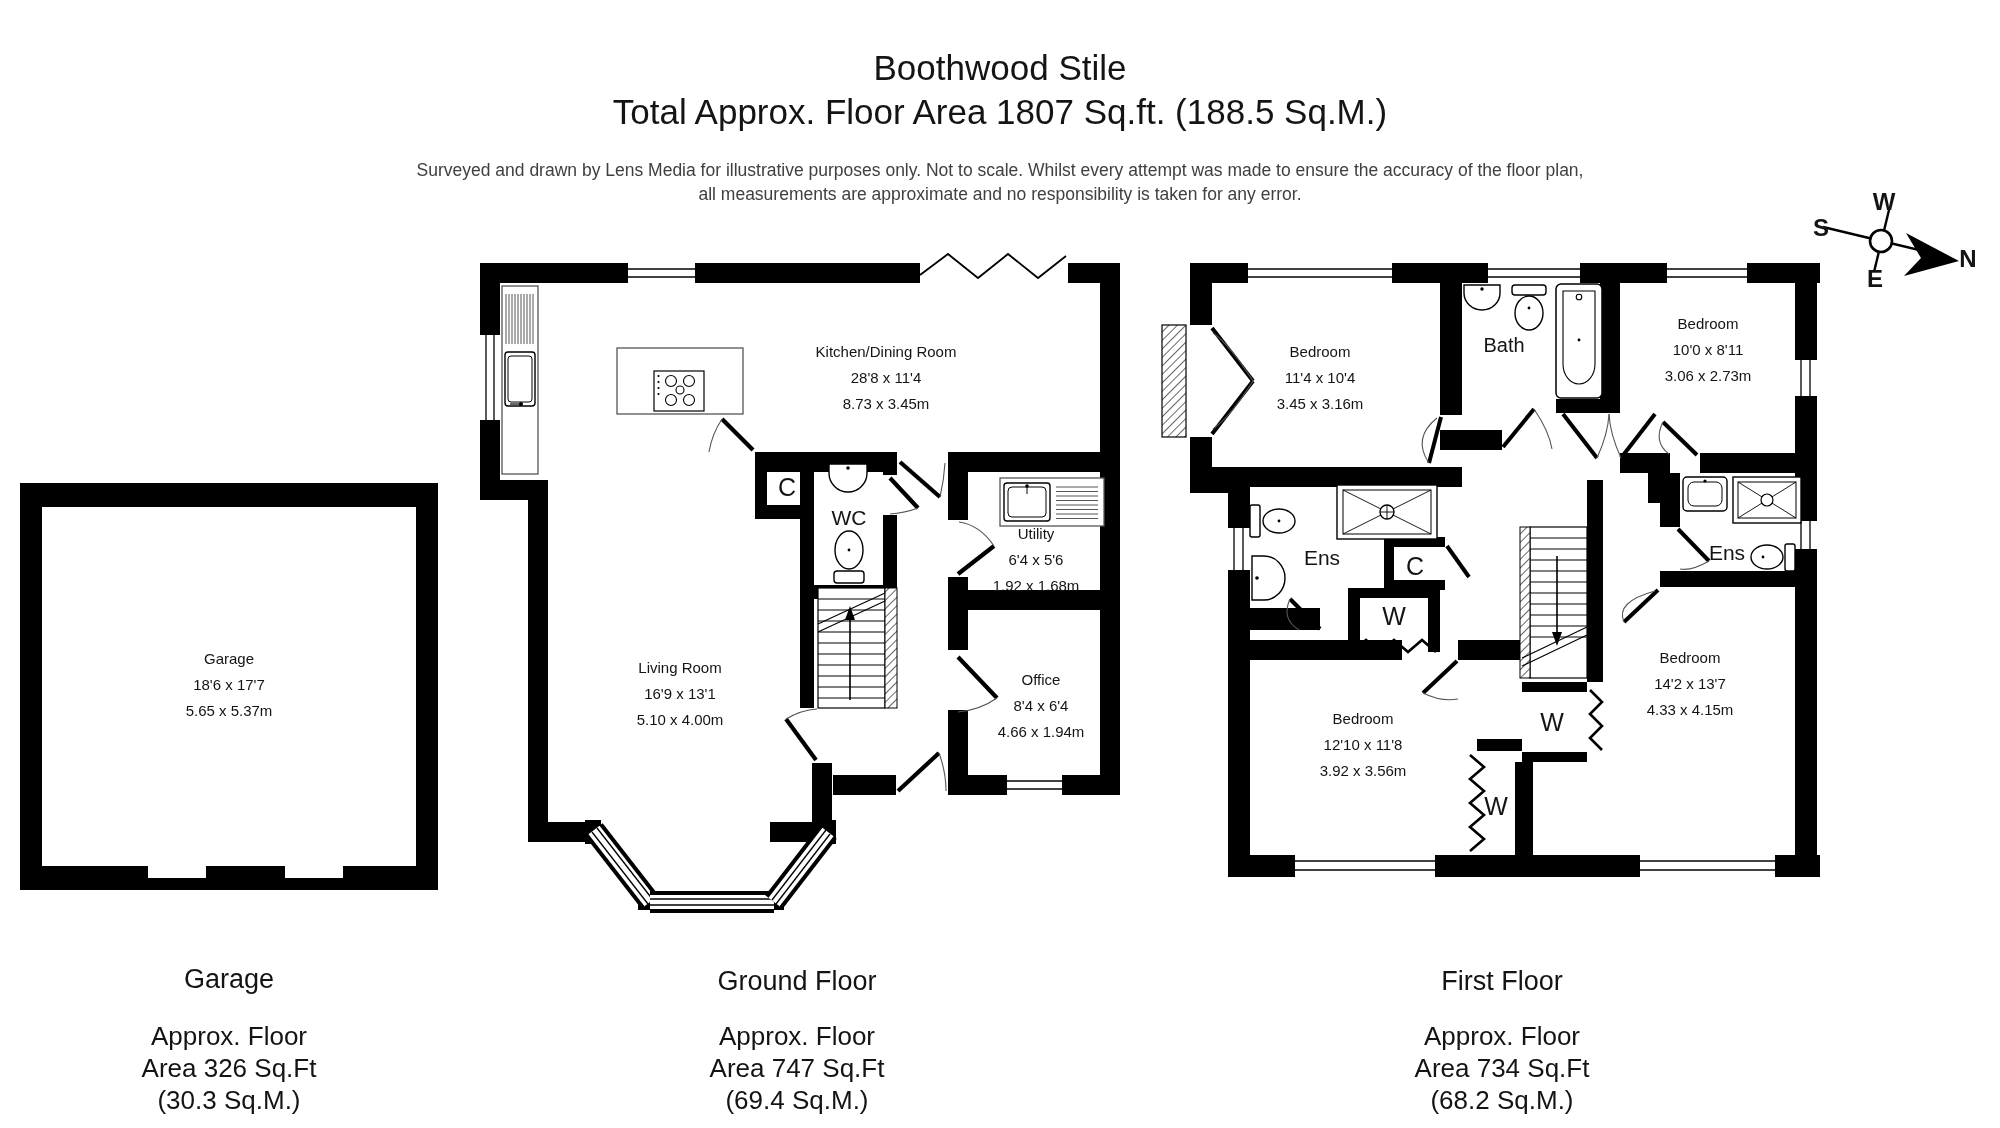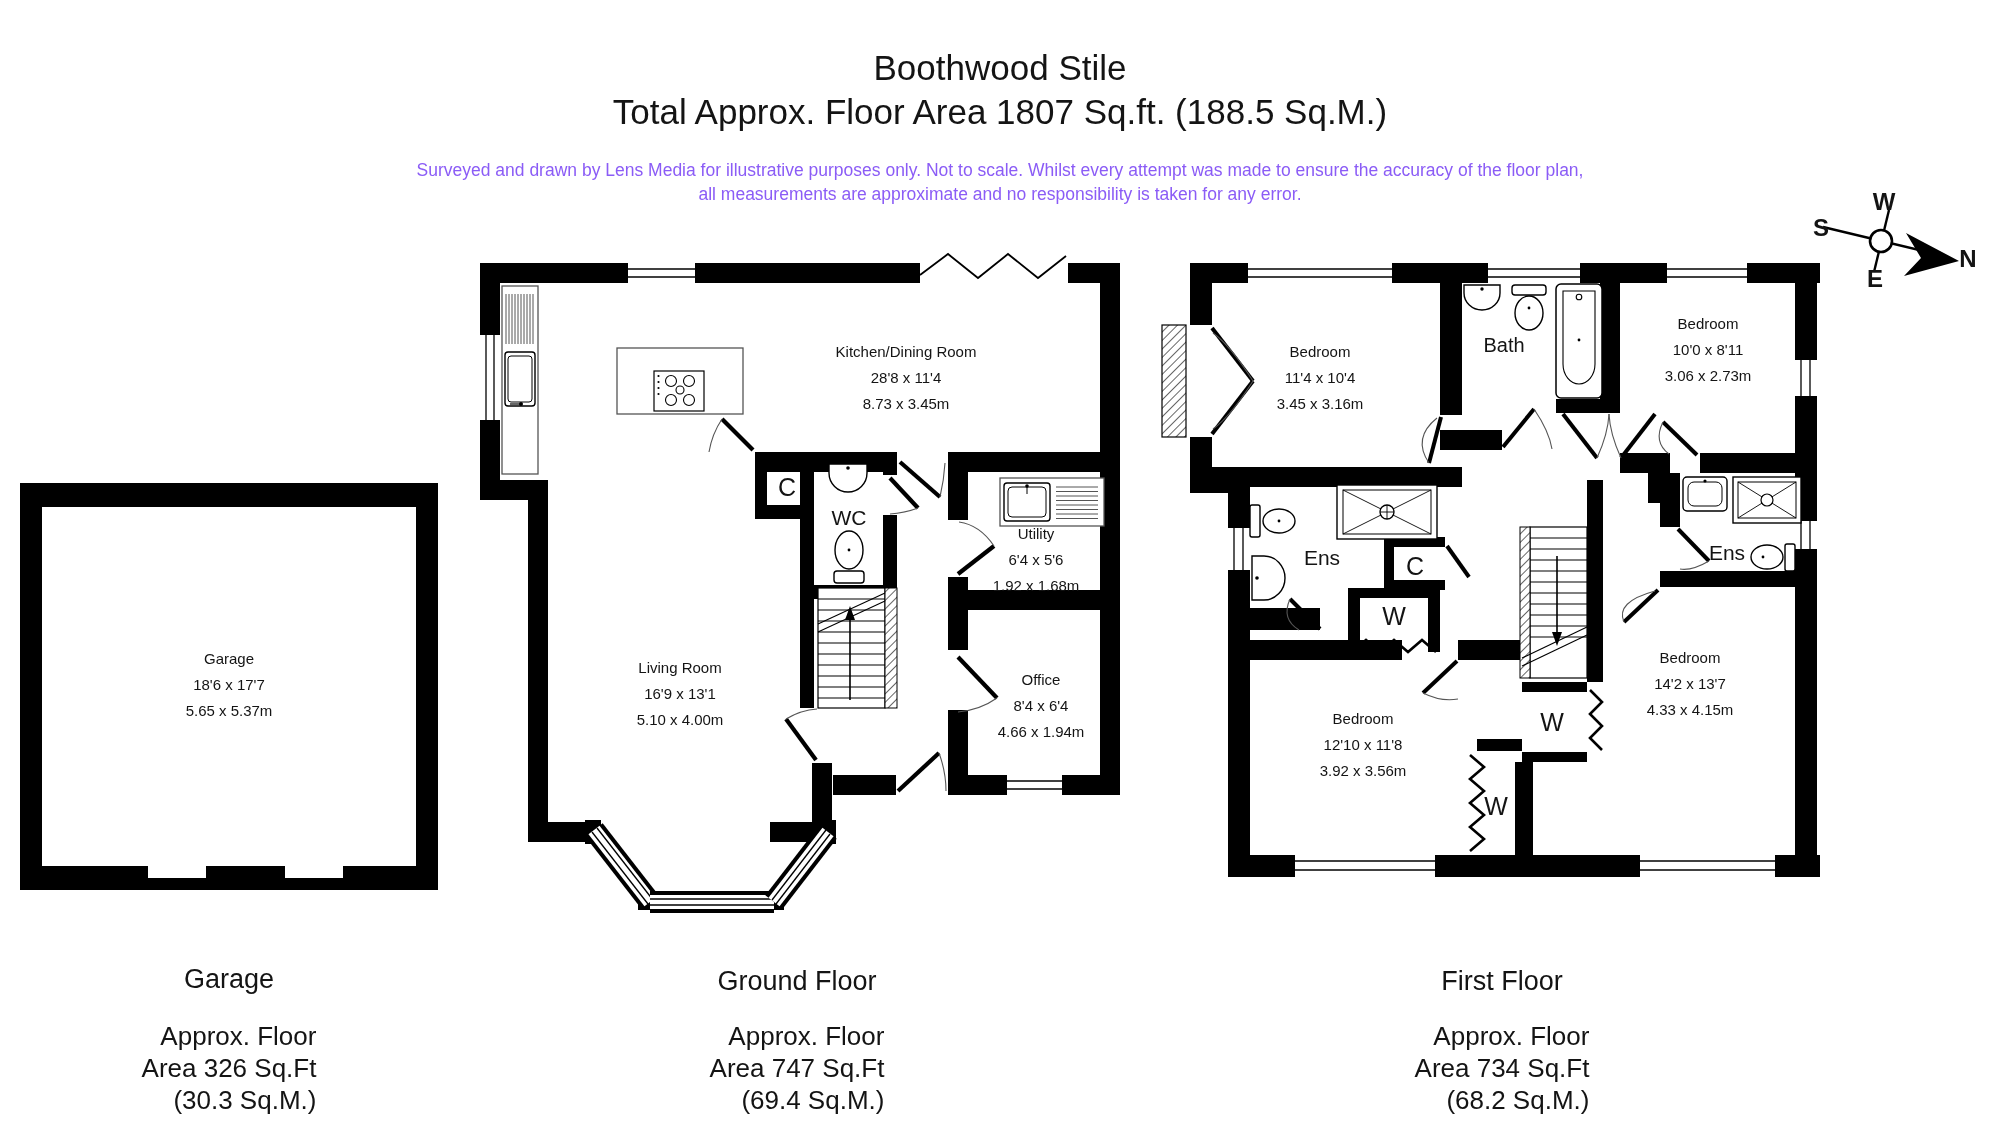--- a/index.html
+++ b/index.html
@@ -2,28 +2,28 @@
 <html><head>
 <meta charset="utf-8">
 <style>
   html,body{margin:0;padding:0;background:#fff;}
   .canvas{position:relative;width:2000px;height:1128px;background:#fff;overflow:hidden;
           font-family:"Liberation Sans",sans-serif;color:#141414;}
   .plan-svg{position:absolute;left:0;top:0;}
   .txt{position:absolute;transform:translate(-50%,-50%);text-align:center;white-space:nowrap;}
   .page-title{font-size:35px;margin-top:6px;}
   .page-subtitle{font-size:35px;}
-  .disclaimer{font-size:17.5px;color:#8b5cf6;}
+  .disclaimer{font-size:17.5px;color:#404040;}
   .room-label{font-size:15px;line-height:26px;}
   .small-label{font-size:21px;}
   .letter-label{font-size:25px;}
   .bath-label{font-size:20px;}
   .compass-letter{font-size:24px;font-weight:bold;}
   .footer-title{font-size:27px;}
-  .footer-area{font-size:26px;line-height:32px;text-align:right;}
+  .footer-area{font-size:26px;line-height:32px;}
 </style>
 </head>
 <body>
 
 <div class="canvas">
 
 <svg class="plan-svg" width="2000" height="1128" viewBox="0 0 2000 1128">
   <defs>
     <pattern id="hatch" patternUnits="userSpaceOnUse" width="6" height="6" patternTransform="rotate(45)">
       <rect width="6" height="6" fill="#fff"></rect>
@@ -388,21 +388,21 @@
 <div class="txt compass-letter" style="left:1884px;top:202px">W</div>
 <div class="txt compass-letter" style="left:1821px;top:228px">S</div>
 <div class="txt compass-letter" style="left:1875px;top:279px">E</div>
 <div class="txt compass-letter" style="left:1968px;top:259px">N</div>
 
 <div class="txt room-label" style="left:229px;top:685px">
   <div>Garage</div>
   <div>18'6 x 17'7</div>
   <div>5.65 x 5.37m</div>
 </div>
-<div class="txt room-label" style="left:906px;top:378px">
+<div class="txt room-label" style="left:886px;top:378px">
   <div>Kitchen/Dining Room</div>
   <div>28'8 x 11'4</div>
   <div>8.73 x 3.45m</div>
 </div>
 <div class="txt room-label" style="left:680px;top:694px">
   <div>Living Room</div>
   <div>16'9 x 13'1</div>
   <div>5.10 x 4.00m</div>
 </div>
 <div class="txt room-label" style="left:1036px;top:560px">

